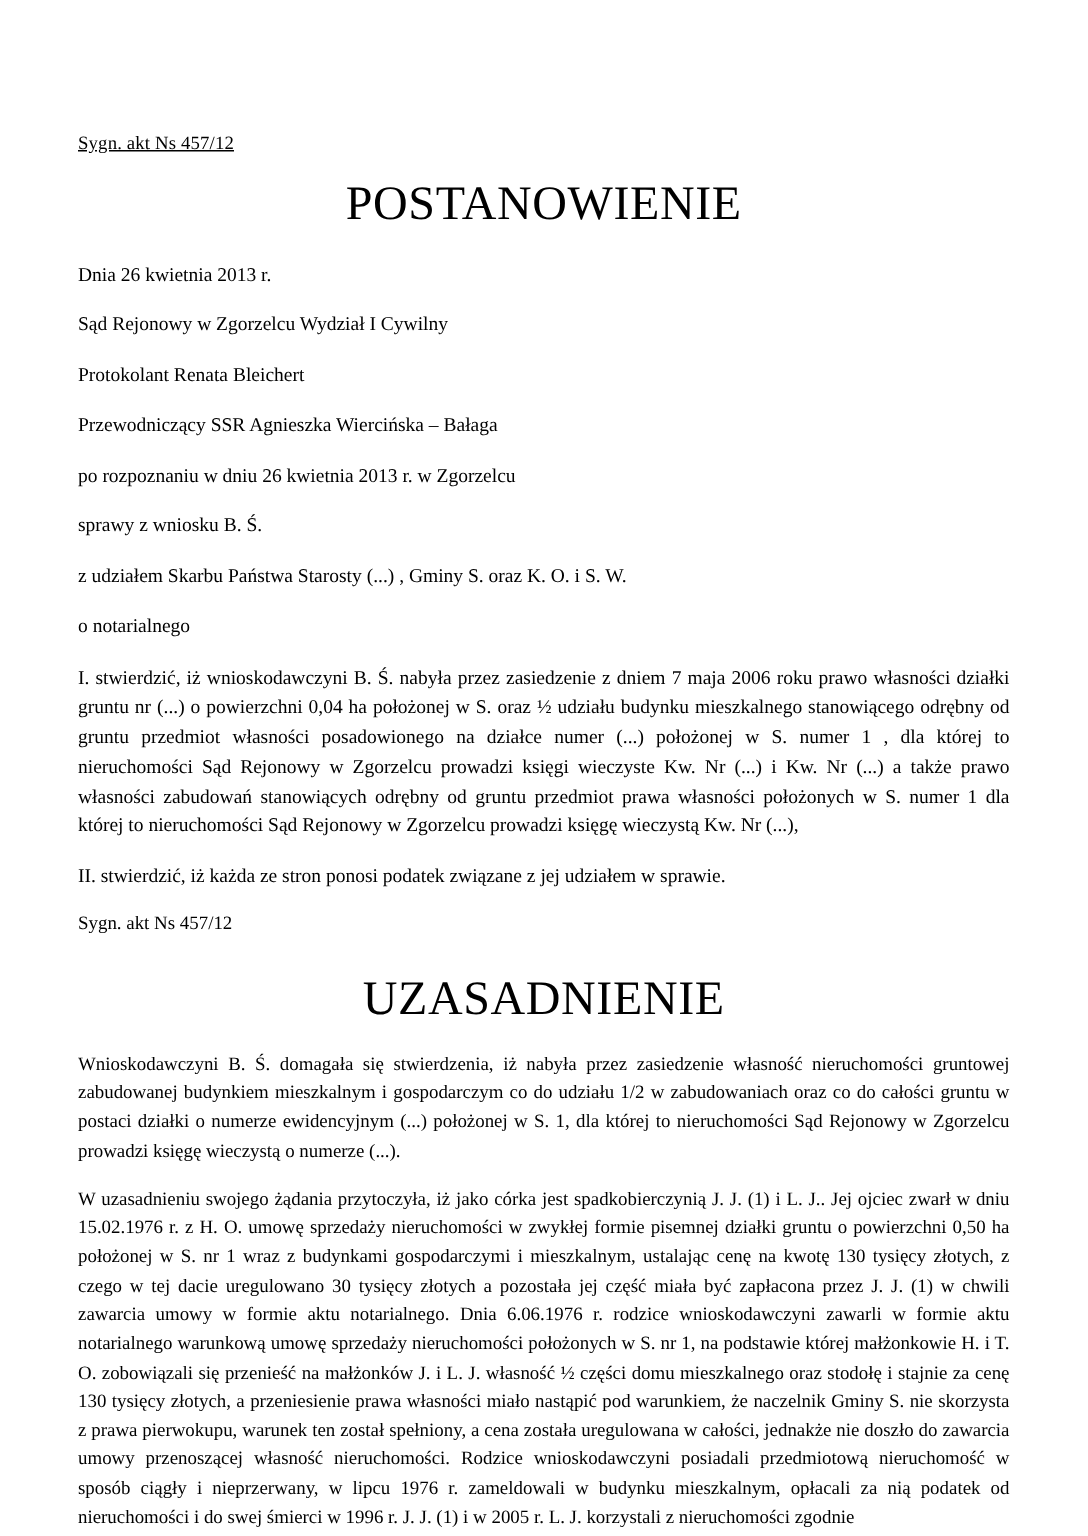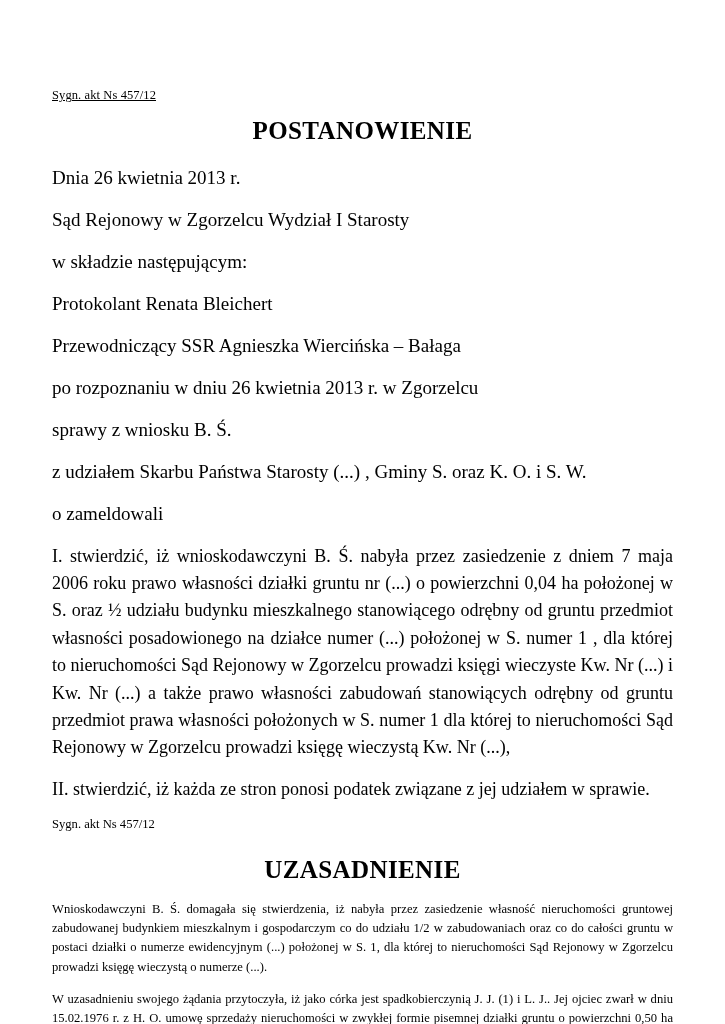--- a/index.html
+++ b/index.html
@@ -22,41 +22,41 @@
     background: #ffffff;
   }
   .case-no {
     font-size: 12.5px;
     text-decoration: underline;
     margin: 0 0 14px 0;
     letter-spacing: 0.1px;
   }
   .doc-title {
     text-align: center;
-    font-size: 25px;
+    font-size: 32px;
     margin: 0 0 20px 0;
     letter-spacing: 0.4px;
-    font-weight: bold;
+    font-weight: normal;
   }
   .doc-title.second {
     margin-top: 24px;
     margin-bottom: 16px;
   }
   p.line {
-    font-size: 19px;
+    font-size: 13px;
     line-height: 1.42;
     margin: 0 0 15px 0;
     text-align: justify;
   }
   .bold-italic {
     font-weight: bold;
     font-style: italic;
   }
   p.block {
-    font-size: 18px;
+    font-size: 13px;
     line-height: 1.52;
     margin: 0 0 14px 0;
     text-align: justify;
   }
   p.para {
     font-size: 12.6px;
     line-height: 1.53;
     margin: 0 0 13px 0;
     text-align: justify;
   }
@@ -68,28 +68,27 @@
 </head>
 <body>
 
 <div class="page">
 
   <p class="case-no">Sygn. akt Ns 457/12</p>
 
   <h1 class="doc-title">POSTANOWIENIE</h1>
 
   <p class="line">Dnia 26 kwietnia 2013 r.</p>
-  <p class="line">Sąd Rejonowy w Zgorzelcu Wydział I Starosty</p>
-  <p class="line">w składzie następującym:</p>
+  <p class="line">Sąd Rejonowy w Zgorzelcu Wydział I Cywilny</p>
   <p class="line">Protokolant Renata Bleichert</p>
   <p class="line">Przewodniczący SSR Agnieszka Wiercińska – Bałaga</p>
   <p class="line">po rozpoznaniu w dniu 26 kwietnia 2013 r. w Zgorzelcu</p>
   <p class="line">sprawy z wniosku B. Ś.</p>
   <p class="line">z udziałem Skarbu Państwa Starosty  (...) , Gminy S. oraz K. O. i S. W.</p>
-  <p class="line">o zameldowali</p>
+  <p class="line">o notarialnego</p>
 
 
   <p class="block">I.  stwierdzić, iż wnioskodawczyni B. Ś. nabyła przez zasiedzenie z dniem 7 maja 2006 roku prawo własności działki gruntu nr (...) o powierzchni 0,04 ha położonej w S. oraz ½ udziału budynku mieszkalnego stanowiącego odrębny od gruntu przedmiot własności posadowionego na działce numer (...) położonej w S. numer 1 , dla której to nieruchomości Sąd Rejonowy w Zgorzelcu prowadzi księgi wieczyste Kw. Nr  (...) i Kw. Nr  (...) a także prawo własności zabudowań stanowiących odrębny od gruntu przedmiot prawa własności położonych w S. numer 1 dla której to nieruchomości Sąd Rejonowy w Zgorzelcu prowadzi księgę wieczystą Kw. Nr  (...),</p>
   <p class="block">II.  stwierdzić, iż każda ze stron ponosi podatek związane z jej udziałem w sprawie.</p>
 
   <p class="case-no-mid">Sygn. akt Ns 457/12</p>
 
   <h1 class="doc-title second">UZASADNIENIE</h1>
 
   <p class="para">Wnioskodawczyni B. Ś. domagała się stwierdzenia, iż nabyła przez zasiedzenie własność nieruchomości gruntowej zabudowanej budynkiem mieszkalnym i gospodarczym co do udziału 1/2 w zabudowaniach oraz co do całości gruntu w postaci działki o numerze ewidencyjnym (...) położonej w S. 1, dla której to nieruchomości Sąd Rejonowy w Zgorzelcu prowadzi księgę wieczystą o numerze (...).</p>

